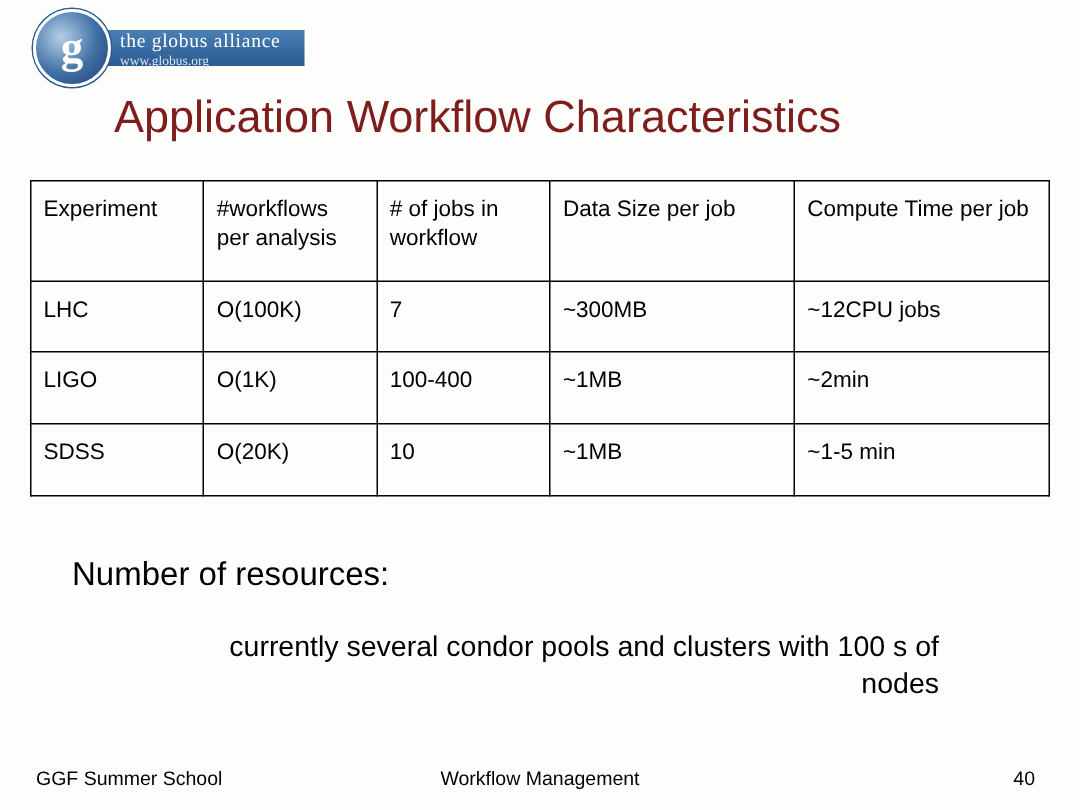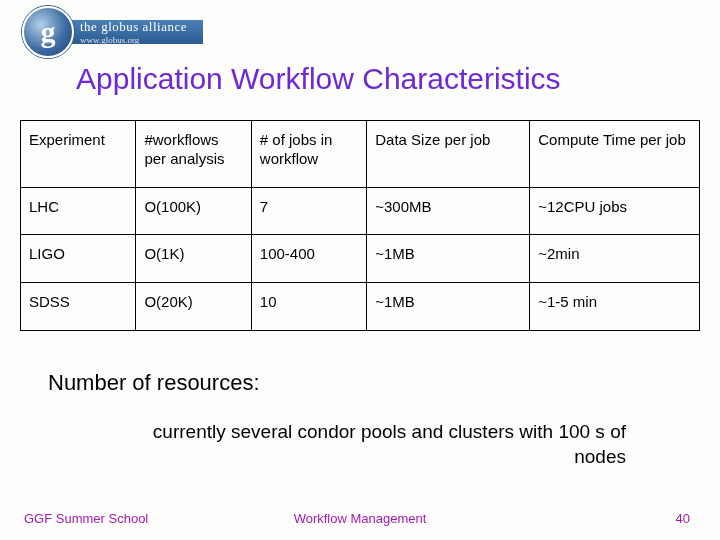--- a/index.html
+++ b/index.html
@@ -65,21 +65,21 @@
     letter-spacing: 0;
     margin-top: -1px;
   }
   .title {
     position: absolute;
     top: 62px;
     left: 76px;
     right: 30px;
     font-family: Verdana, Geneva, sans-serif;
     font-size: 30px;
-    color: #6d28d9;
+    color: #7f1d1d;
     font-weight: 400;
   }
   .tbl-wrap {
     position: absolute;
     top: 120px;
     left: 20px;
     right: 20px;
   }
   table {
     border-collapse: collapse;
@@ -128,21 +128,21 @@
     position: absolute;
     bottom: 14px;
     left: 0;
     right: 0;
     display: flex;
     justify-content: center;
     align-items: flex-end;
     padding: 0 30px 0 24px;
     font-family: Arial, Helvetica, sans-serif;
     font-size: 13px;
-    color: #a21caf;
+    color: #000000;
   }
   .footer .center {
     position: absolute;
     left: 0;
     right: 0;
     text-align: center;
     margin-top: 16px;
   }
   .footer .right {
     margin-left: auto;

